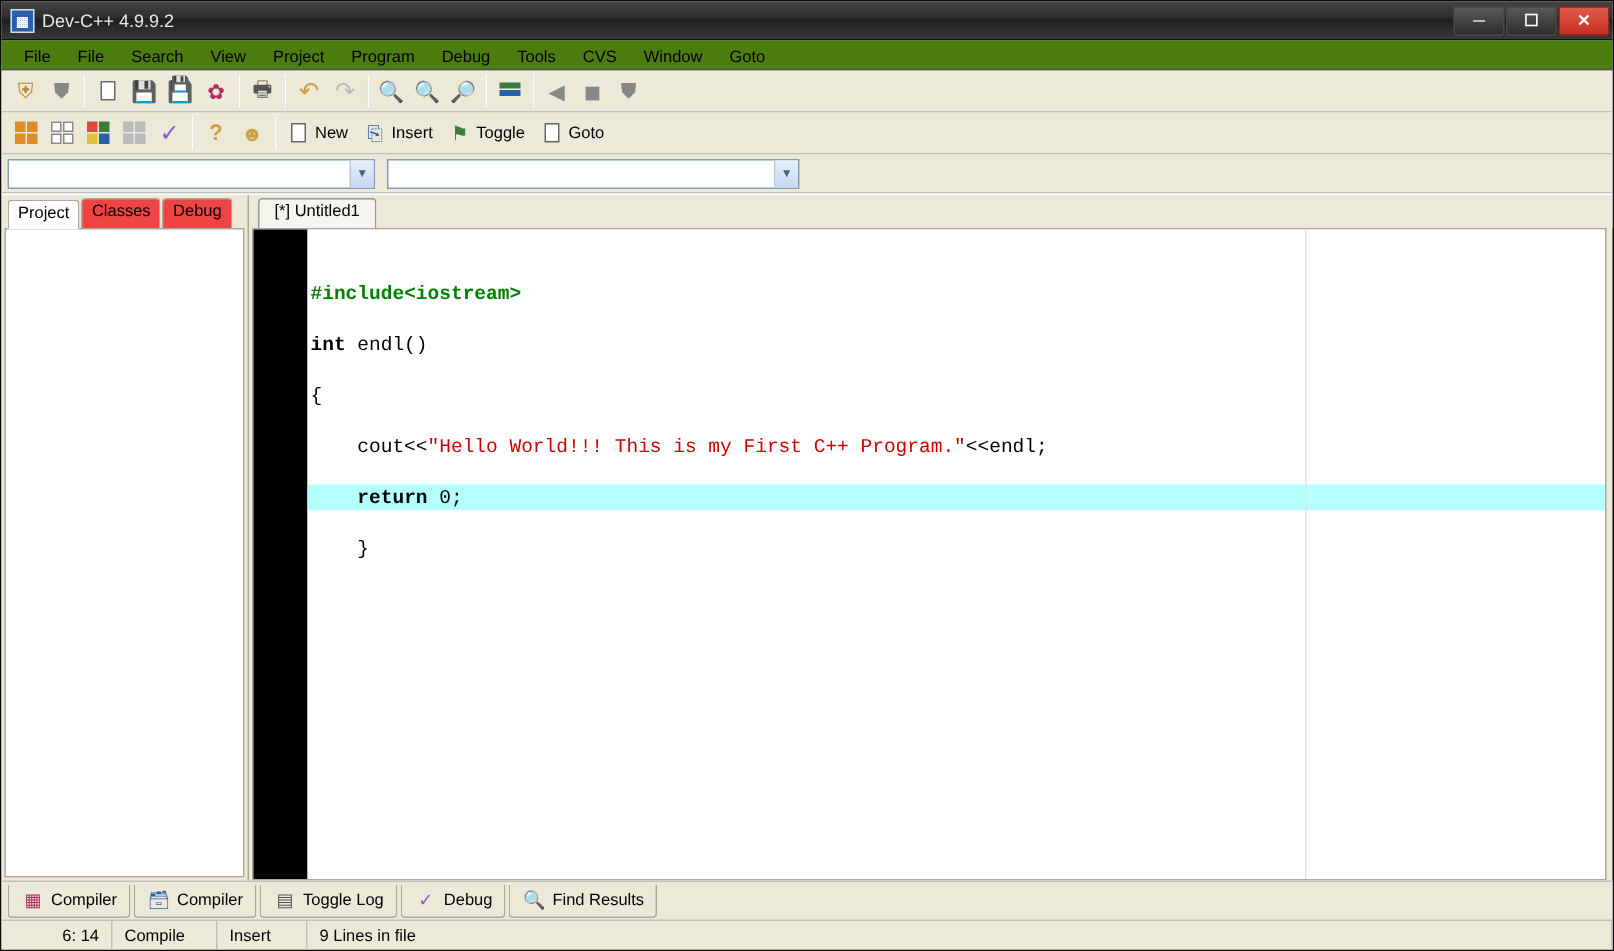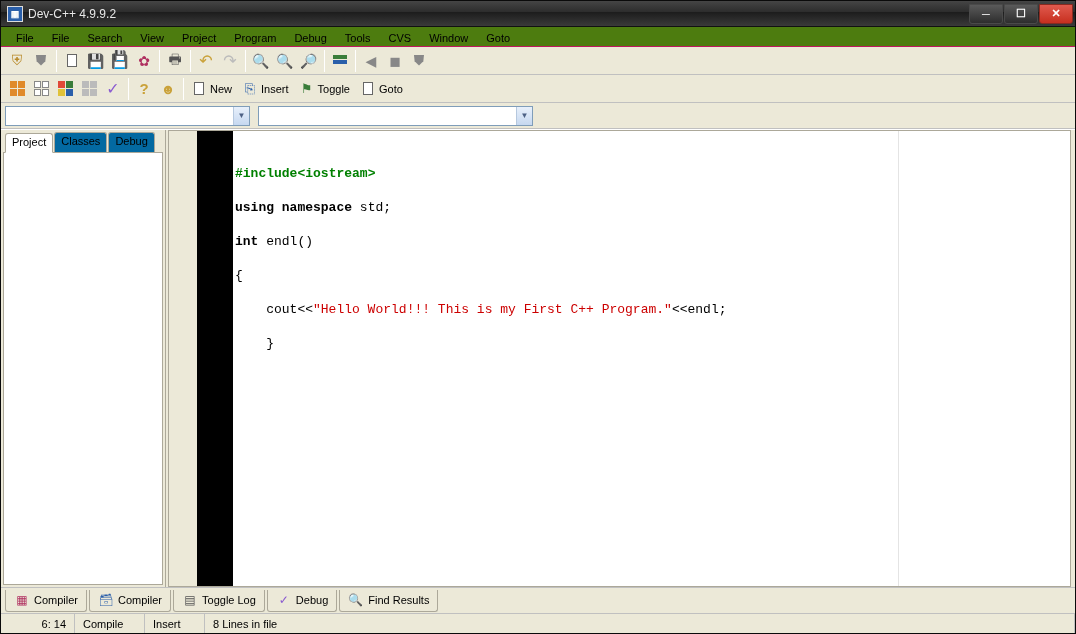--- a/index.html
+++ b/index.html
@@ -123,30 +123,30 @@
     display:flex;flex-direction:column;
     border-right: 1px solid #aca899;
     background:#ECE9D8;
   }
   .side-tabs{
     height:22px;display:flex;align-items:flex-end;padding-left:4px;
   }
   .side-tab{
     height:20px;padding:2px 6px;
     border:1px solid #aca899;border-bottom:none;
-    background:#0369a1;margin-right:1px;font-size:11px;
+    background:#ef4444;margin-right:1px;font-size:11px;
     border-radius:3px 3px 0 0;
   }
   .side-tab.active{background:#fff;border-bottom:1px solid #fff;position:relative;top:1px;}
   .tree-area{flex:1;background:#fff;border:1px solid #aca899;margin:0 2px 2px 2px;}
   .editor-area{flex:1;display:flex;flex-direction:column;min-width:0;}
   .doc-tabs{height:22px;display:flex;align-items:flex-end;padding-left:6px;background:#ECE9D8;}
   .doc-tab{height:20px;padding:2px 10px;border:1px solid #aca899;border-bottom:none;background:#ECE9D8;border-radius:3px 3px 0 0;font-size:11px;}
   .doc-tab.active{background:#F5F4EE;border-color:#919b9c;}
-  .editor-wrap{flex:1;display:flex;border:1px solid #aca899;margin:0 4px 0 2px;min-height:0;padding-left:28px;}
+  .editor-wrap{flex:1;display:flex;border:1px solid #aca899;margin:0 4px 0 2px;min-height:0;}
   .gutter{width:36px;background:#000;}
   .code{
     flex:1;background:#fff;
     font-family: "Courier New", monospace;
     font-size: 13px;
     line-height:17px;
     white-space: pre;
     overflow:auto;
     padding: 0;
     position:relative;
@@ -356,29 +356,32 @@
     <div class="left-panel">
       <div class="side-tabs">
         <div class="side-tab active">Project</div>
         <div class="side-tab">Classes</div>
         <div class="side-tab">Debug</div>
       </div>
       <div class="tree-area"></div>
     </div>
 
     <div class="editor-area">
+      <div class="doc-tabs">
+        <div class="doc-tab active">[*] Untitled1</div>
+      </div>
       <div class="editor-wrap">
         <div class="gutter"></div>
         <div class="code">
 <div class="ruler"></div>
 <div class="line"><span class="kw-green">#include</span><span class="kw-green">&lt;iostream&gt;</span></div>
-<div class="line"><span class="kw-black">using namespace</span><span class="txt-black"> std;</span></div>
 <div class="line"><span class="kw-black">int</span><span class="txt-black"> endl()</span></div>
 <div class="line"><span class="txt-black">{</span></div>
 <div class="line"><span class="txt-black">    cout&lt;&lt;</span><span class="str-red">"Hello World!!! This is my First C++ Program."</span><span class="txt-black">&lt;&lt;endl;</span></div>
+<div class="line hl"><span class="txt-black">    </span><span class="kw-black">return</span><span class="txt-black"> 0;</span></div>
 <div class="line"><span class="txt-black">    }</span></div>
         </div>
       </div>
     </div>
   </div>
 
   <div class="bottom-tabs">
     <div class="btab">
         <span class="ic" style="color:#b03060">▦</span>
         <span>Compiler</span>
@@ -398,16 +401,16 @@
     <div class="btab">
         <span class="ic" style="color:#555">🔍</span>
         <span>Find Results</span>
       </div>
   </div>
 
   <div class="statusbar">
     <div class="status-cell" style="width:74px;justify-content:flex-end">6: 14</div>
     <div class="status-cell" style="width:70px">Compile</div>
     <div class="status-cell" style="width:60px">Insert</div>
-    <div class="status-cell" style="flex:1">8 Lines in file</div>
+    <div class="status-cell" style="flex:1">9 Lines in file</div>
   </div>
 
 </div>
 
 </body></html>

